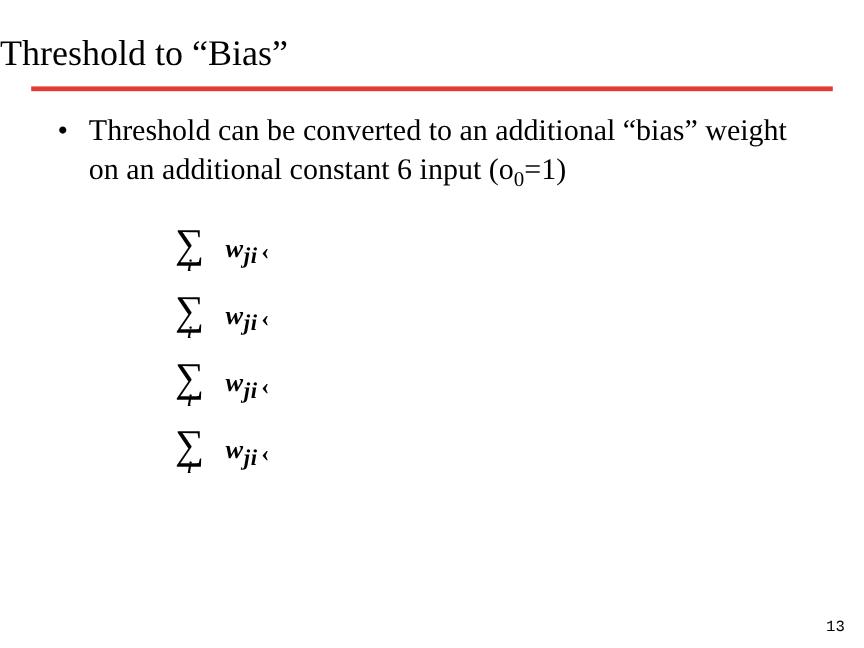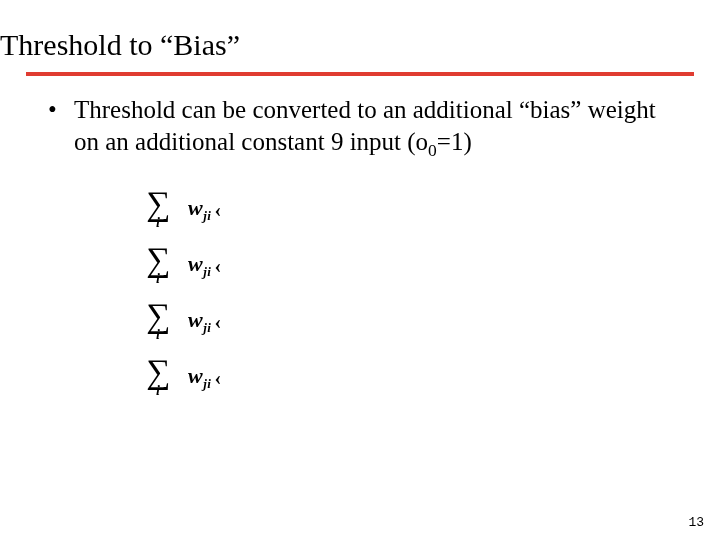--- a/index.html
+++ b/index.html
@@ -68,21 +68,21 @@
     margin-top: -2px;
   }
   .wji {
     font-family: "Times New Roman", serif;
     font-style: italic;
     font-weight: bold;
     font-size: 22px;
     margin-left: 8px;
     letter-spacing: 0.5px;
   }
-  .wji .ss { font-size: 13px; vertical-align: sub; font-style: italic; }
+  .wji .ss { font-size: 19px; vertical-align: sub; font-style: italic; }
   .trail {
     font-family: "Times New Roman", serif;
     font-weight: bold;
     font-size: 20px;
     margin-left: 3px;
   }
   .caption {
     font-size: 21px;
     text-align: left;
     margin-left: 208px;
@@ -100,21 +100,21 @@
 </head>
 <body>
 
 <div class="title">Threshold to “Bias”</div>
 <div class="hr"></div>
 
 <div class="content">
   <div class="bullet-row">
     <div class="bullet">•</div>
     <div class="btext">
-      <span>Threshold can be converted to an additional “bias” weight on an additional constant 9 input (o</span><sub>0</sub><span>=1)</span>
+      <span>Threshold can be converted to an additional “bias” weight on an additional constant 6 input (o</span><sub>0</sub><span>=1)</span>
     </div>
   </div>
 
   <div class="formulas">
     <div class="formula-row">
       <div class="sigma-box">
         <span class="sigma">∑</span>
         <span class="sigma-sub">i</span>
       </div>
       <span class="wji">

